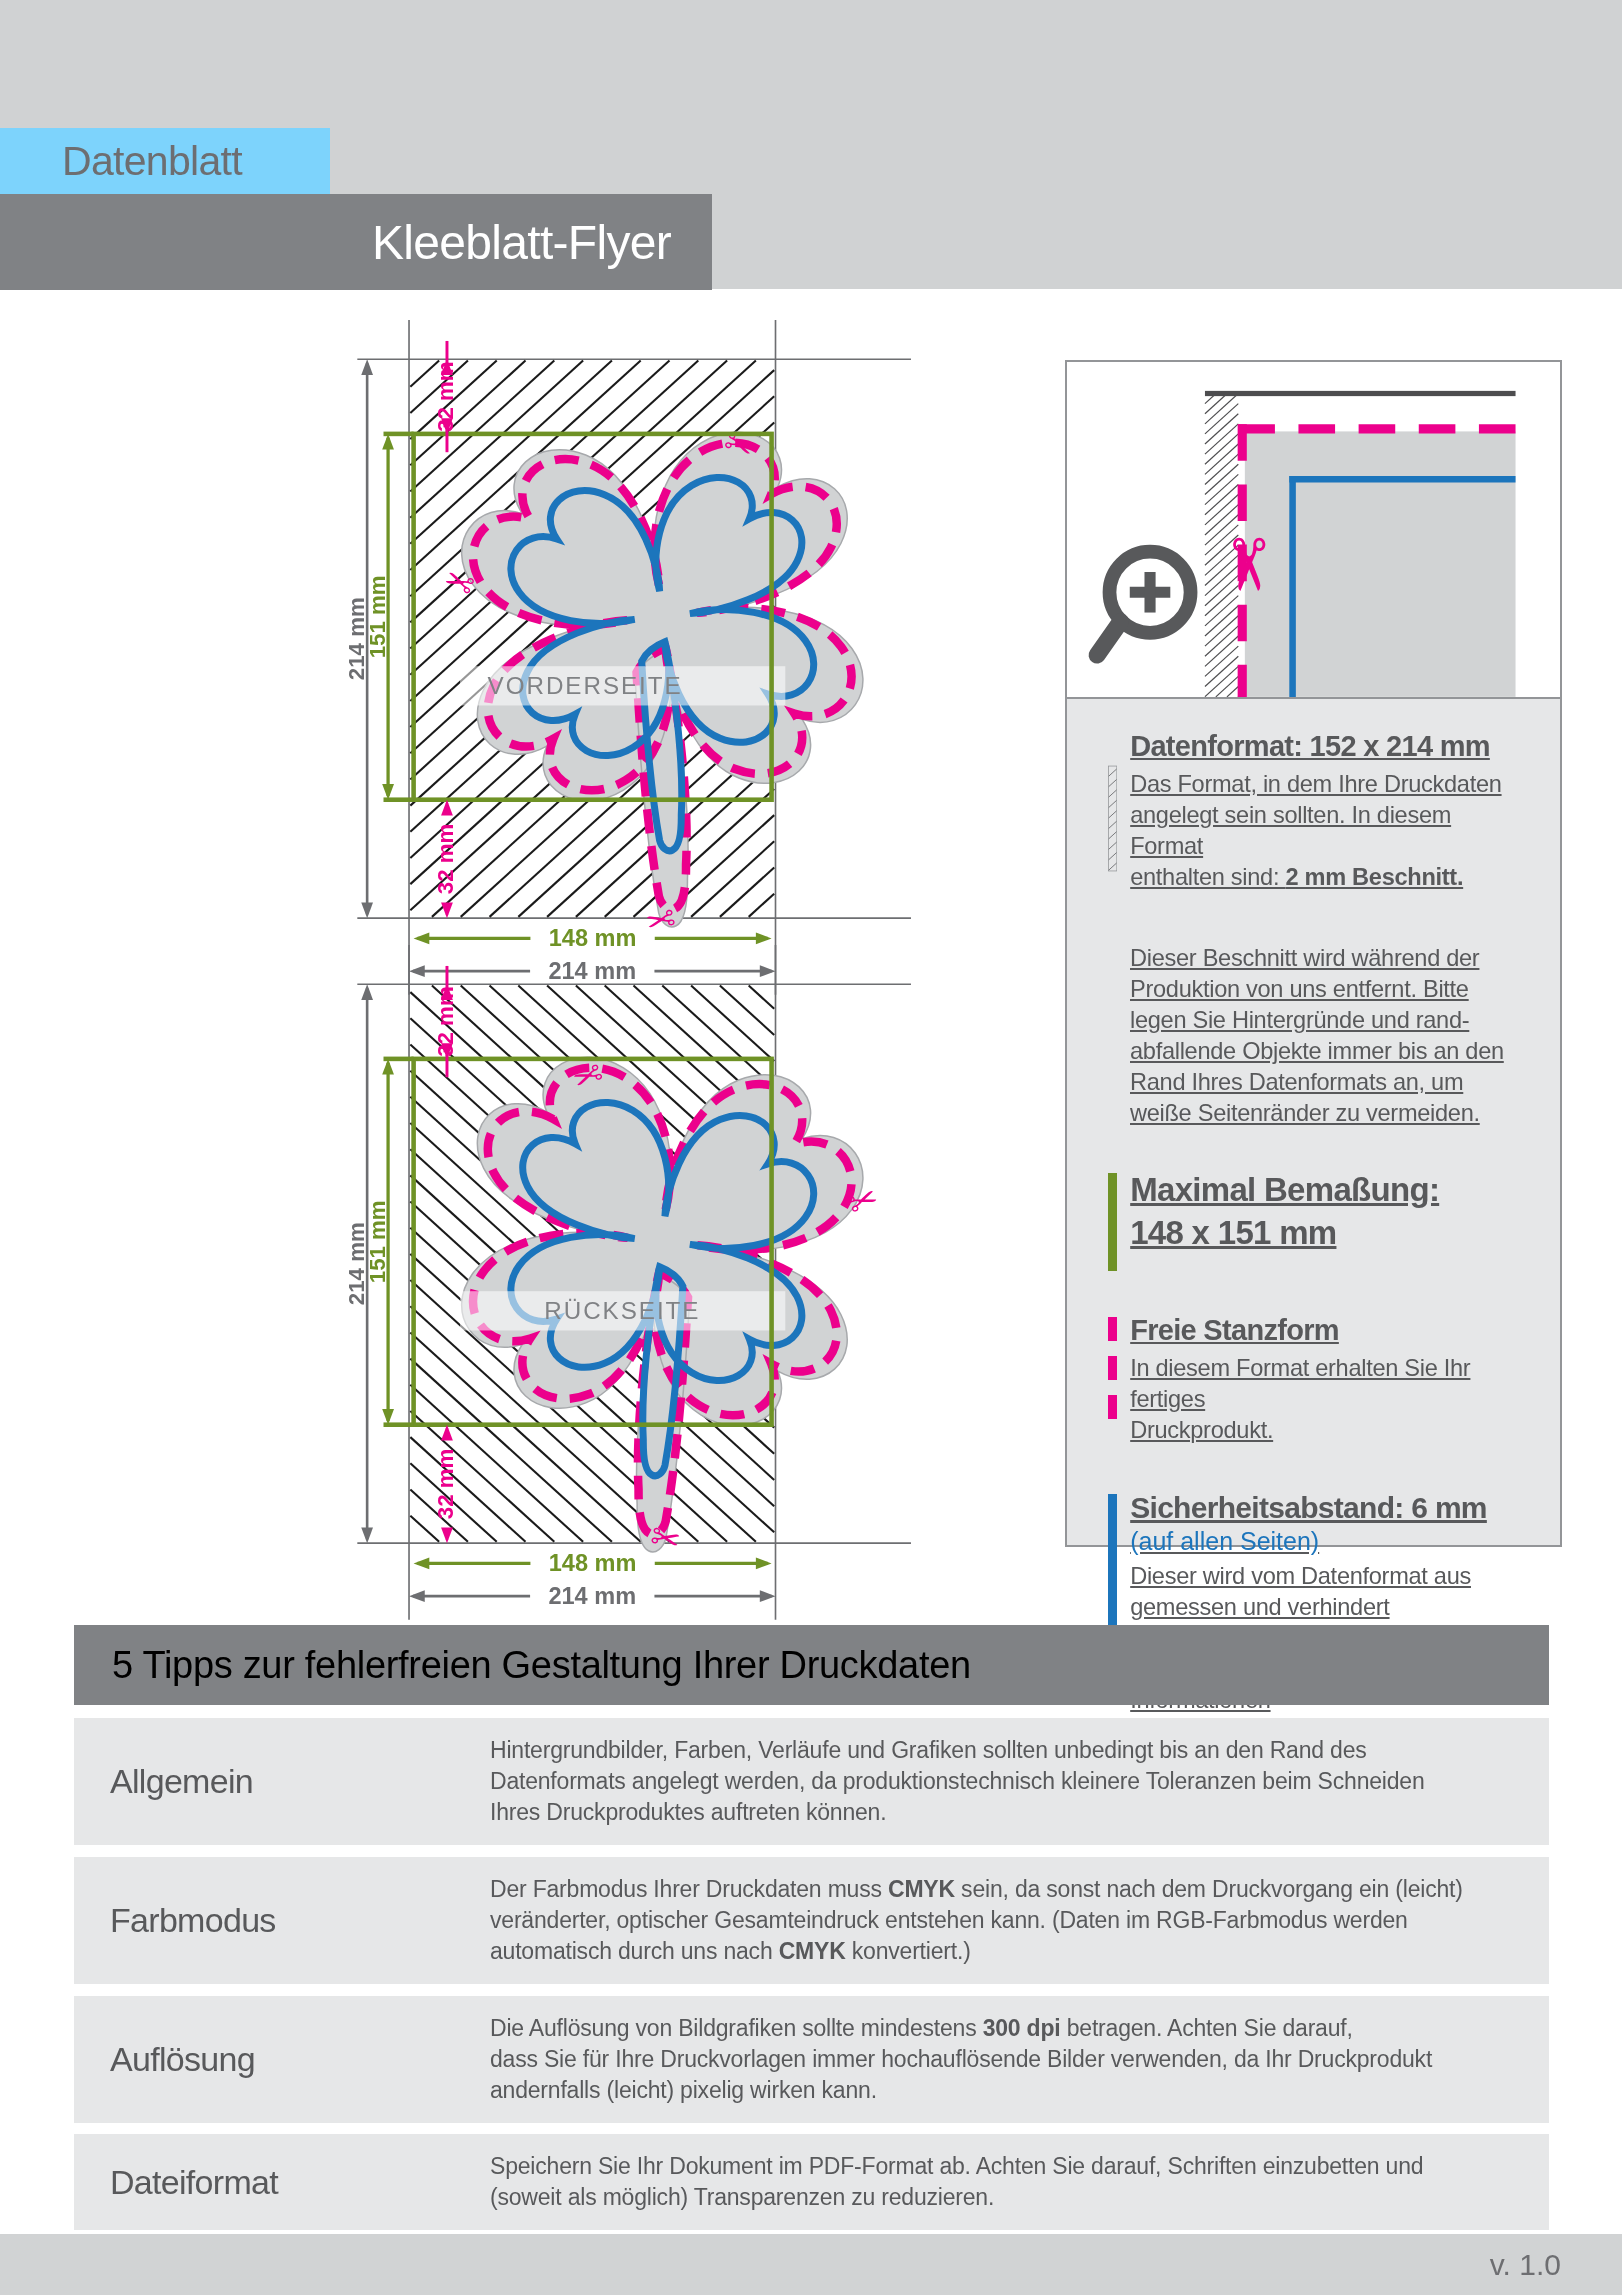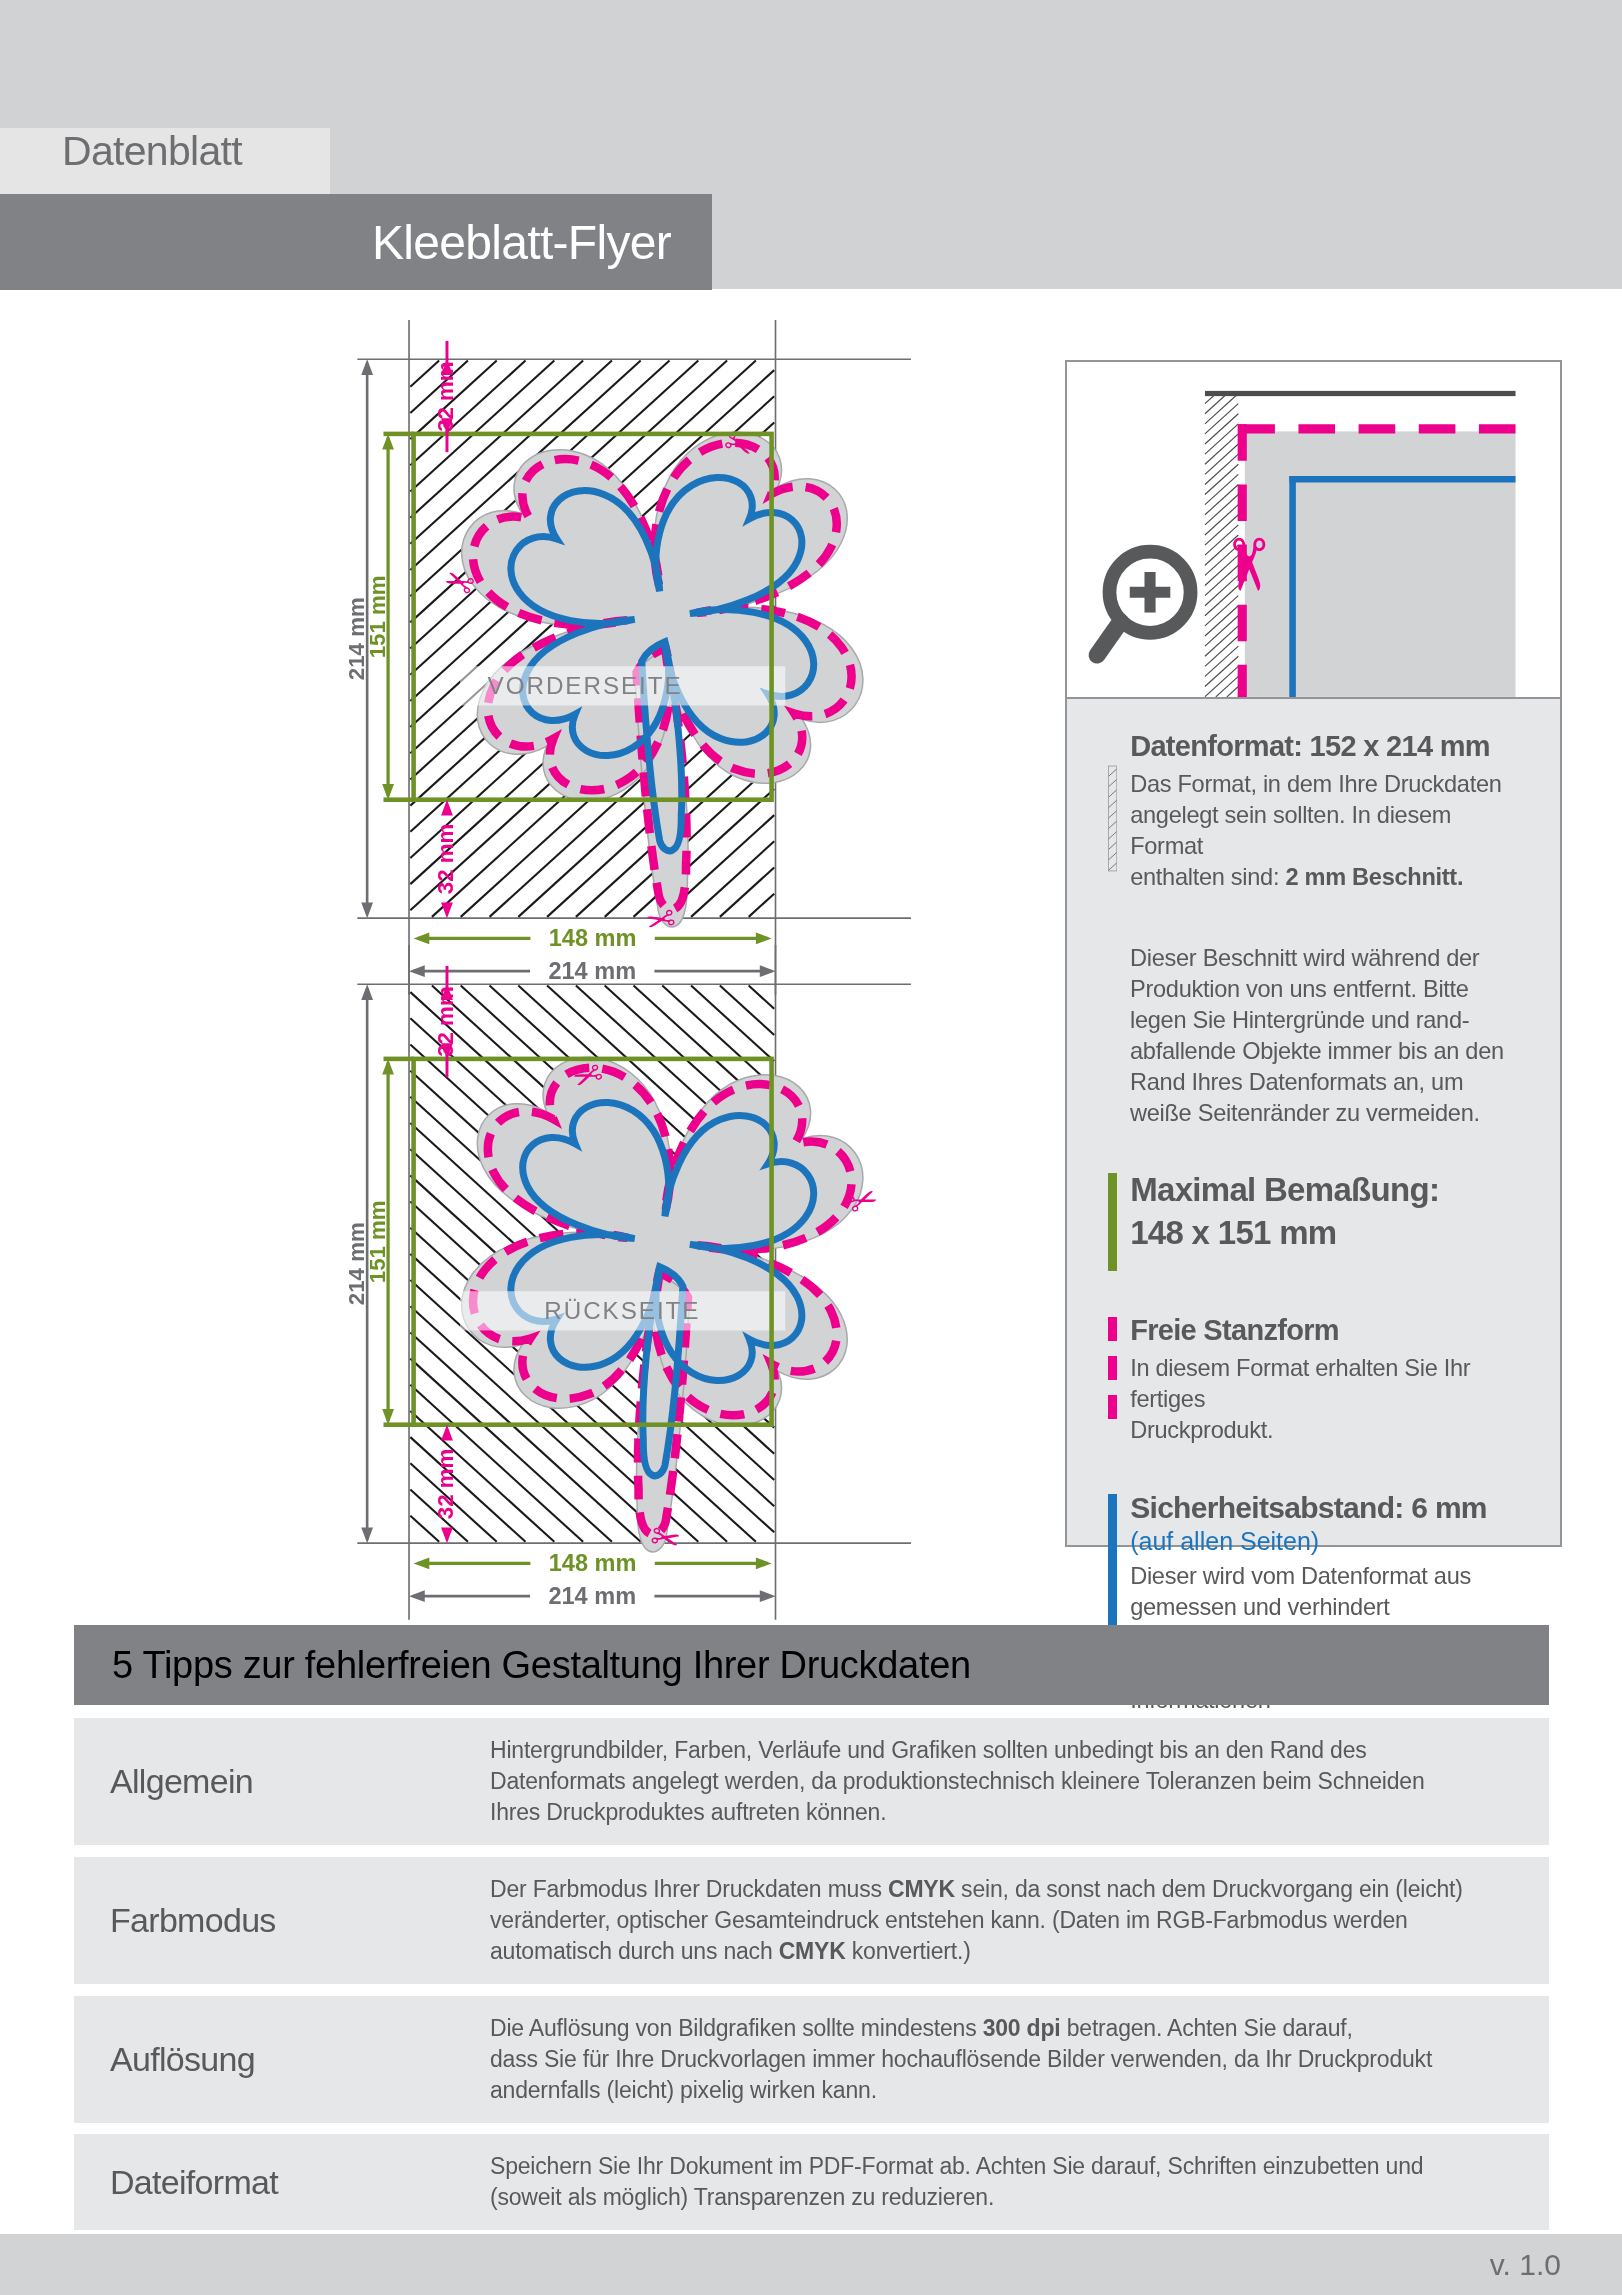--- a/index.html
+++ b/index.html
@@ -1,32 +1,32 @@
 <!DOCTYPE html>
 <html style="font-size:10.5px"><head>
 <meta charset="utf-8">
 <style>
   html,body{margin:0;padding:0;background:#fff;}
   .page{position:relative;width:1623px;height:2295px;background:#ffffff;overflow:hidden;
         font-family:"Liberation Sans",sans-serif;color:#58595b;}
   .top-band{position:absolute;left:0;top:0;width:1623px;height:289px;background:#d0d2d3;}
-  .eyebrow-box{position:absolute;left:0;top:128px;width:330px;height:66px;background:#e5e5e5;
-               display:flex;}
+  .eyebrow-box{position:absolute;left:0;top:128px;width:330px;height:66px;background:#7dd3fc;
+               display:flex;align-items:center;}
   .eyebrow-box span{padding-left:62px;font-size:41px;letter-spacing:-0.7px;color:#6d6e71;}
   .title-bar{position:absolute;left:0;top:194px;width:712px;height:96px;background:#808285;
              display:flex;align-items:center;justify-content:flex-end;}
   .title-bar span{padding-right:41px;font-size:48px;letter-spacing:-0.7px;color:#ffffff;}
   #diagrams{position:absolute;left:0;top:0;width:1623px;height:1623px;}
 
   
   .detail-panel{position:absolute;left:1065px;top:360px;width:497px;height:1187px;
                 border:2px solid #939598;box-sizing:border-box;background:#e6e7e8;}
   .detail-top{position:relative;width:100%;height:337px;background:#ffffff;border-bottom:2px solid #939598;box-sizing:border-box;}
   .detail-top svg{position:absolute;left:0;top:0;}
-  .detail-body{position:relative;padding:29px 55px 0 41px;}
+  .detail-body{position:relative;padding:29px 55px 0 41px;text-decoration:underline;}
   .sec{position:relative;display:flex;align-items:flex-start;}
   .key{flex:0 0 9.2px;margin-right:13px;}
   .key-green{width:9.2px;height:98px;background:#6f9226;margin-top:5.2px;}
   .key-pink{width:9.2px;height:105px;margin-top:5.2px;
             background:repeating-linear-gradient(180deg,#ec008c 0 23.6px,rgba(0,0,0,0) 23.6px 39px);}
   .key-blue{width:9.2px;height:165px;background:#1c75bc;margin-top:5.2px;}
   .sec-text{flex:1;}
   .detail-body h3{margin:0;font-size:29px;line-height:37px;letter-spacing:-0.7px;color:#58595b;font-weight:bold;white-space:pre-line;}
   .detail-body p{margin:3.9px 0 0 0;font-size:23.6px;line-height:31px;letter-spacing:-0.3px;white-space:pre-line;color:#58595b;}
   .detail-body .plain{margin:34px 0 39px 22px;}

